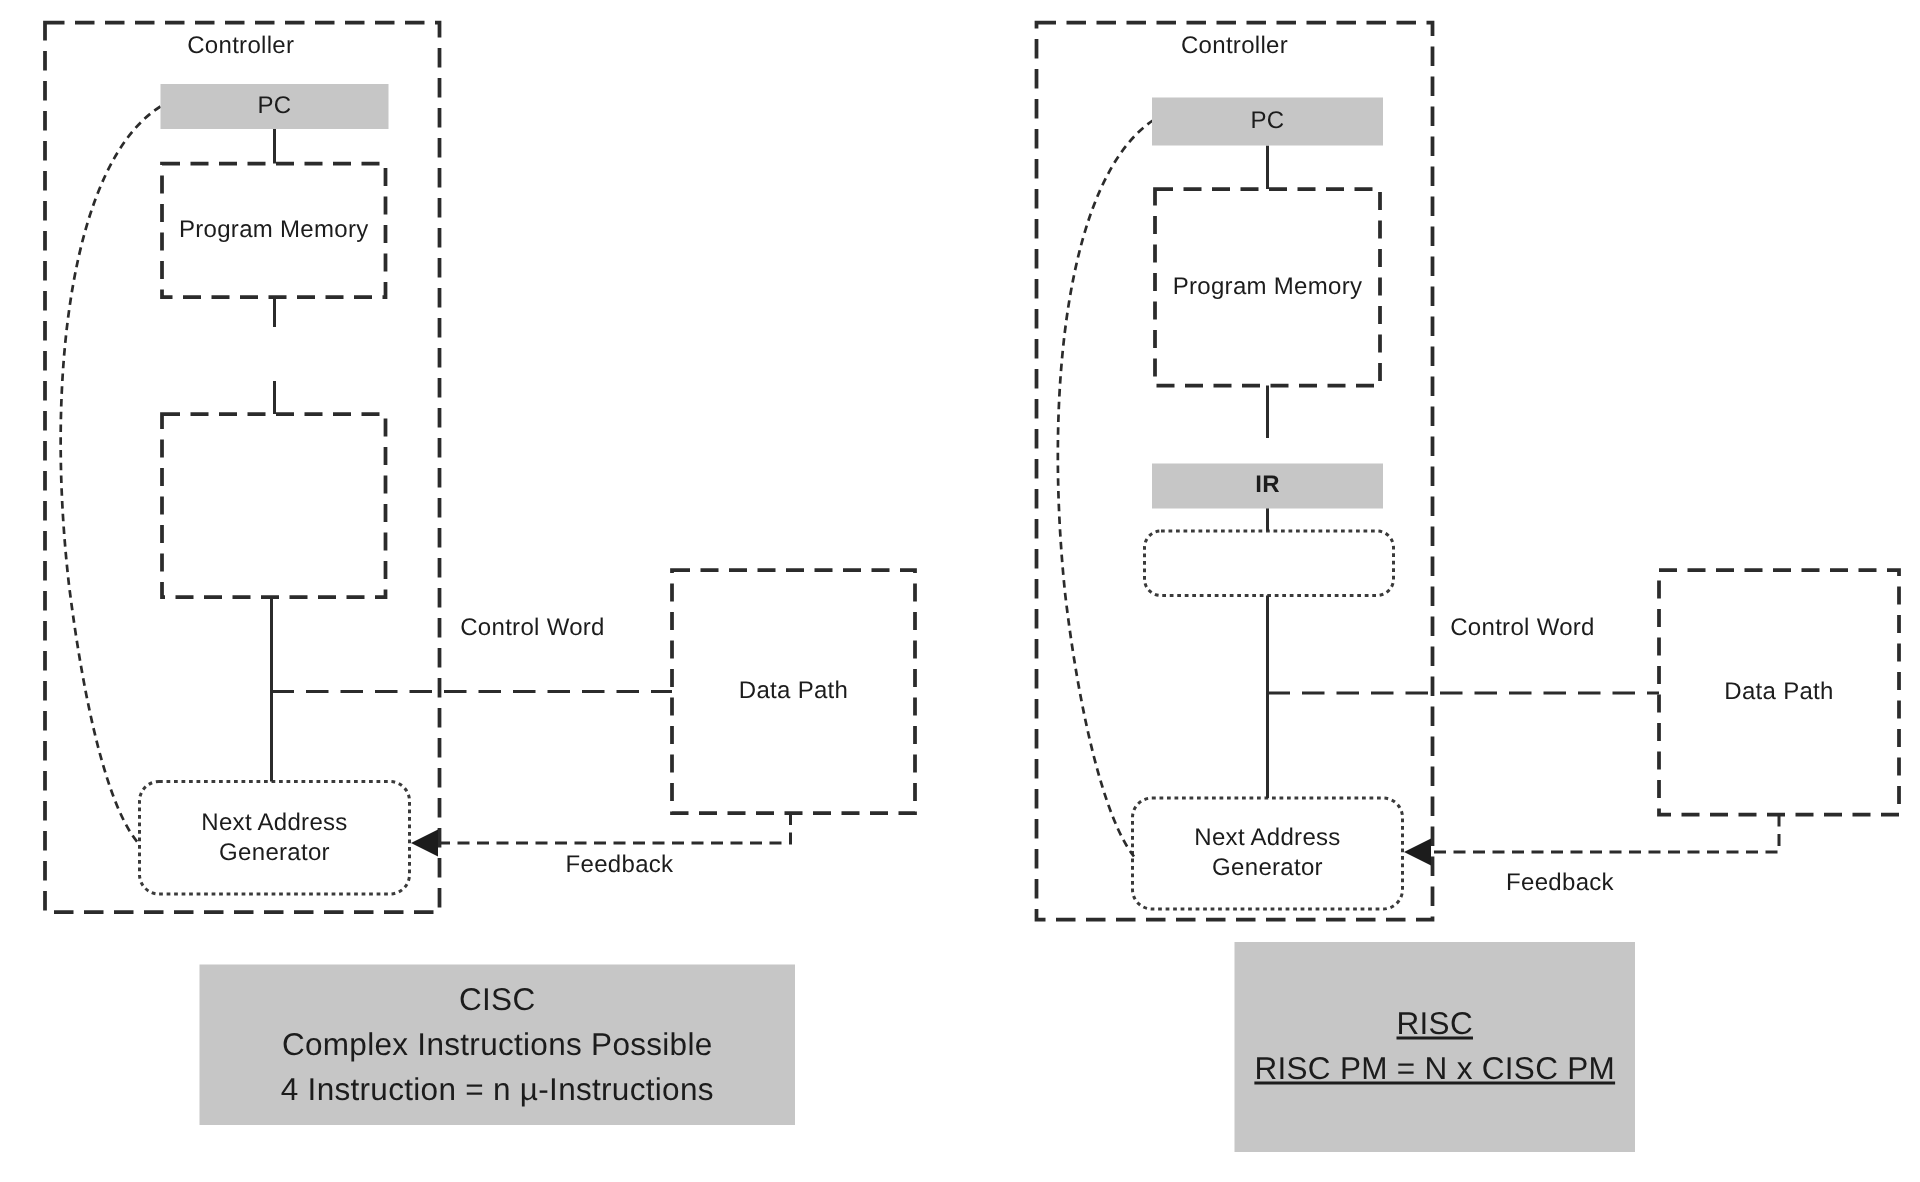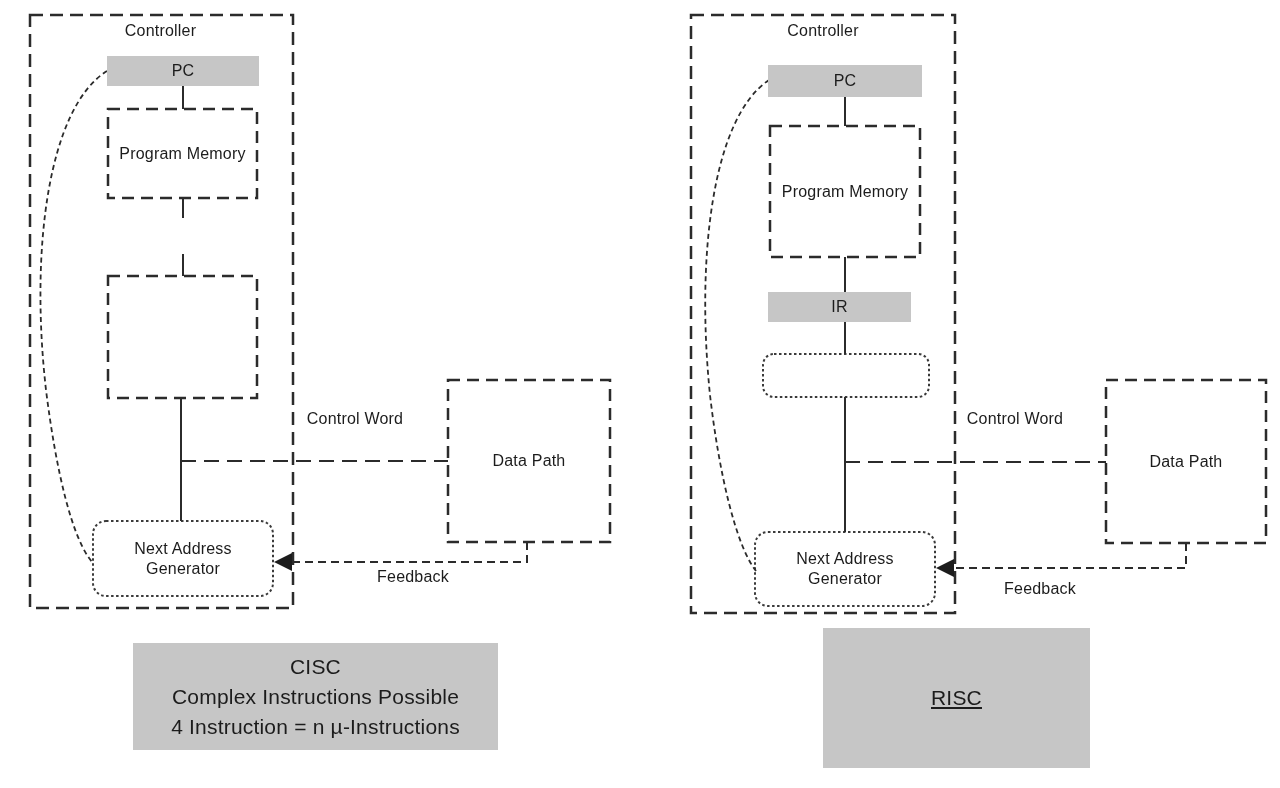--- a/index.html
+++ b/index.html
@@ -107,40 +107,41 @@
 
 
   <div class="lbl" style="left:96px; top:523px; width:174px; height:71px;">Next Address Generator</div>
 
   <div class="lbl" style="left:303px; top:388px; width:104px; height:62px;">Control Word</div>
 
   <div class="lbl" style="left:449px; top:381px; width:160px; height:160px;">Data Path</div>
 
   <div class="lbl" style="left:348px; top:562px; width:130px; height:30px;">Feedback</div>
 
-  <div class="summary" style="left:133px; top:643px; width:365px; height:107px;">
+  <div class="summary" style="left:133px; top:643px; width:397px; height:107px;">
     <div class="line">CISC</div>
     <div class="line">Complex Instructions Possible</div>
     <div class="line">4 Instruction = n µ-Instructions</div>
   </div>
 
   <div class="lbl" style="left:691px; top:17px; width:264px; height:28px;">Controller</div>
 
   <div class="lbl reg" style="left:768px; top:65px; width:154px; height:32px;">PC</div>
 
   <div class="lbl" style="left:772px; top:127px; width:146px; height:129px;">Program Memory</div>
 
-  <div class="lbl reg" style="left:768px; top:292px; width:143px; height:30px;">IR</div>
+  <div class="lbl reg" style="left:768px; top:309px; width:154px; height:30px;font-weight:bold;">IR</div>
 
 
   <div class="lbl" style="left:758px; top:534px; width:174px; height:70px;">Next Address Generator</div>
 
   <div class="lbl" style="left:963px; top:388px; width:104px; height:62px;">Control Word</div>
 
   <div class="lbl" style="left:1107px; top:381px; width:158px; height:161px;">Data Path</div>
 
   <div class="lbl" style="left:975px; top:574px; width:130px; height:30px;">Feedback</div>
 
   <div class="summary" style="left:823px; top:628px; width:267px; height:140px;text-decoration:underline;">
     <div class="line">RISC</div>
+    <div class="line">RISC PM = N x CISC PM</div>
   </div>
 
 </div>
 
 </body></html>

